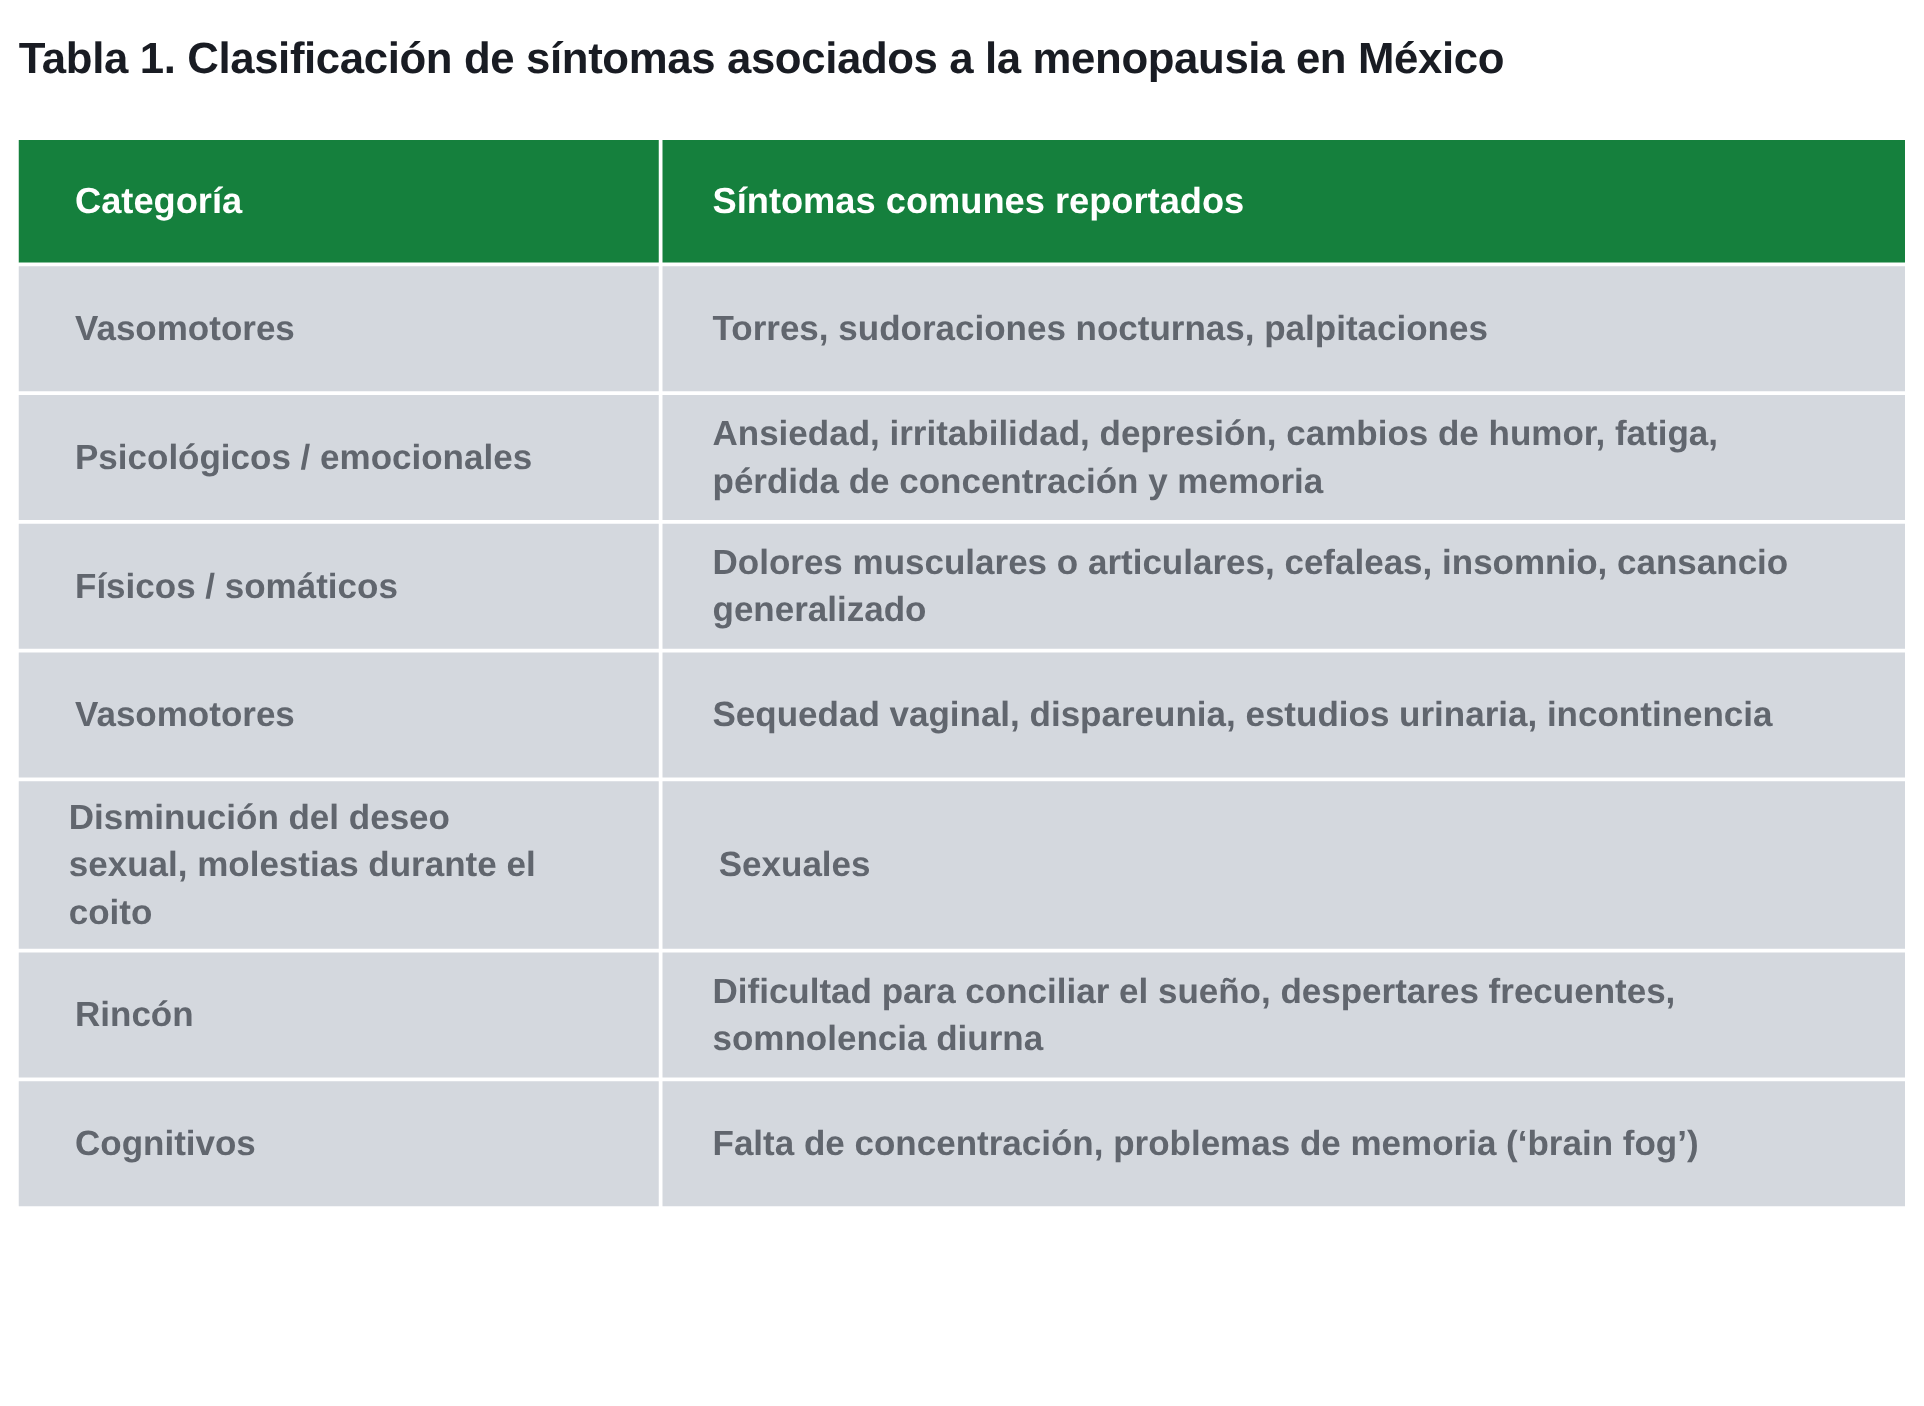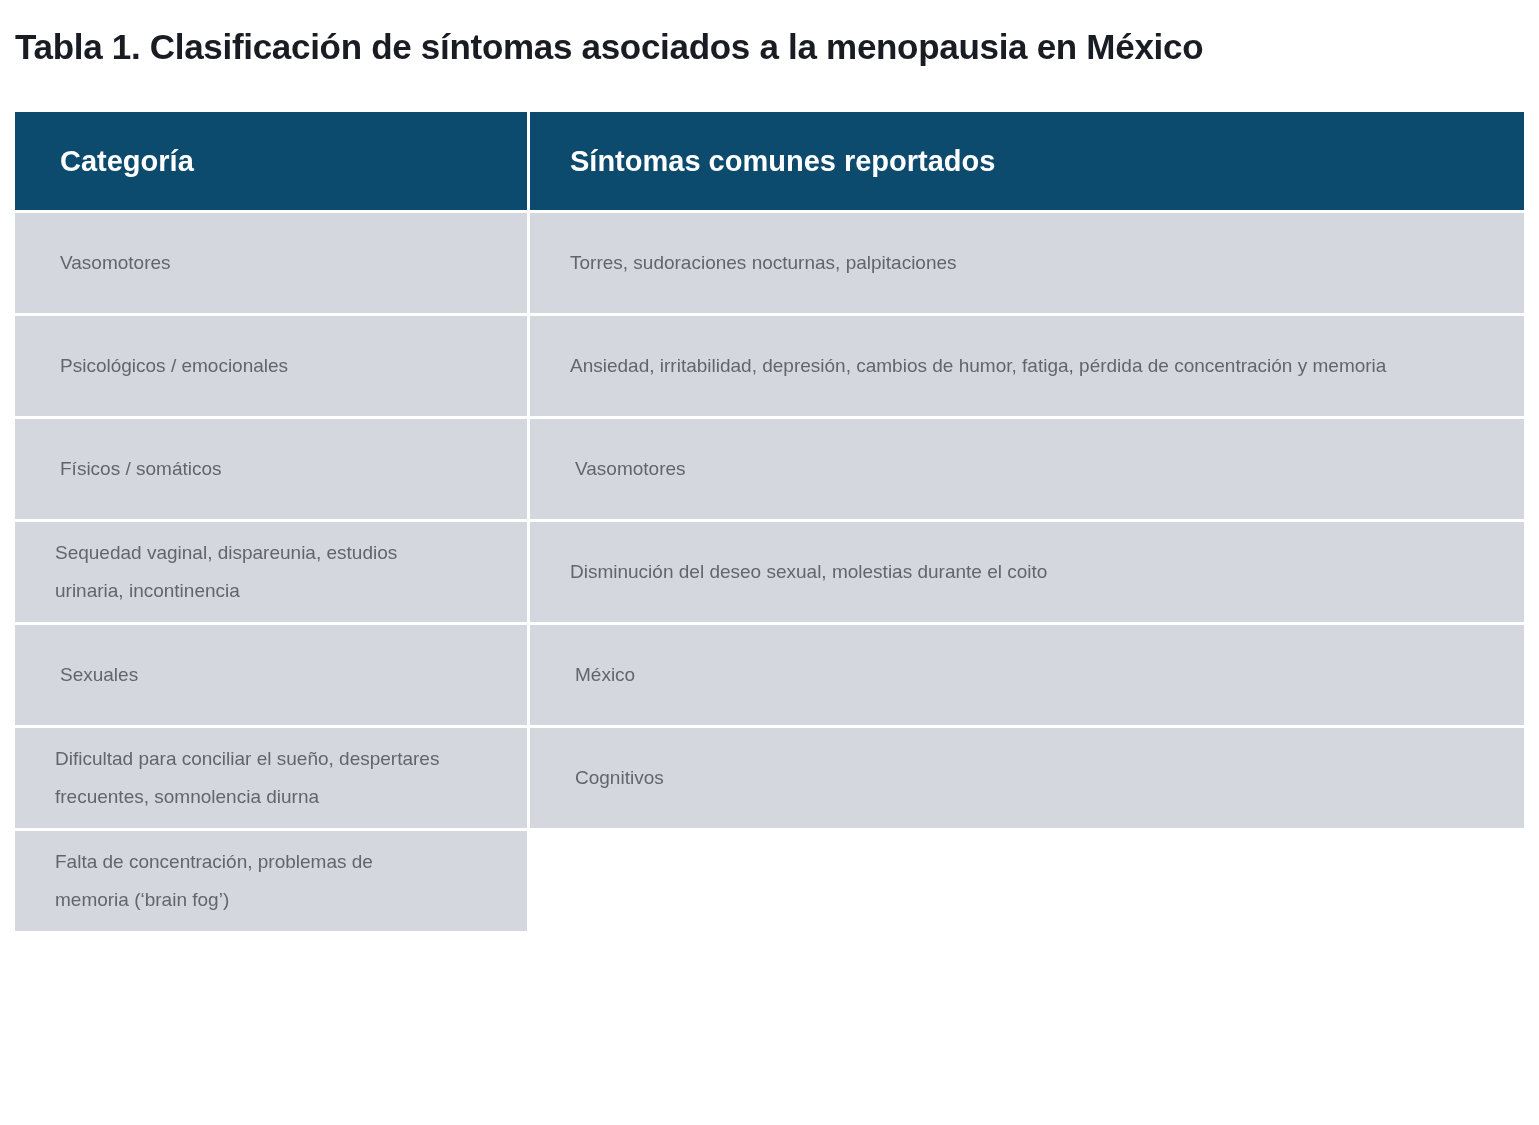--- a/index.html
+++ b/index.html
@@ -31,30 +31,31 @@
     grid-template-rows: 98px repeat(7, minmax(100px, auto));
     gap: 3px;
     background: #ffffff;
   }
   .cell {
     display: flex;
     align-items: center;
     box-sizing: border-box;
   }
   .cell.header {
-    background: #0c4a6e;
+    background: #15803d;
     color: #ffffff;
     font-weight: bold;
     font-size: 29px;
   }
   .cell.body {
     background: #d4d8de;
     color: #61666e;
-    font-size: 19px;
+    font-size: 28px;
     line-height: 38px;
+    font-weight: bold;
   }
   .cell.left {
     padding: 10px 20px 10px 45px;
   }
   .cell.right {
     padding: 10px 84px 10px 40px;
   }
   .source {
     margin: 86px 0 0 55px;
     width: 1450px;
@@ -75,28 +76,29 @@
     <div class="cell header left">Categoría</div>
     <div class="cell header right">Síntomas comunes reportados</div>
 
     <div class="cell body left">Vasomotores</div>
     <div class="cell body right">Torres, sudoraciones nocturnas, palpitaciones</div>
 
     <div class="cell body left">Psicológicos / emocionales</div>
     <div class="cell body right">Ansiedad, irritabilidad, depresión, cambios de humor, fatiga, pérdida de concentración y memoria</div>
 
     <div class="cell body left">Físicos / somáticos</div>
+    <div class="cell body right">Dolores musculares o articulares, cefaleas, insomnio, cansancio generalizado</div>
 
     <div class="cell body left">Vasomotores</div>
     <div class="cell body right">Sequedad vaginal, dispareunia, estudios urinaria, incontinencia</div>
 
     <div class="cell body right">Disminución del deseo sexual, molestias durante el coito</div>
     <div class="cell body left">Sexuales</div>
 
-    <div class="cell body left">México</div>
+    <div class="cell body left">Rincón</div>
     <div class="cell body right">Dificultad para conciliar el sueño, despertares frecuentes, somnolencia diurna</div>
 
     <div class="cell body left">Cognitivos</div>
     <div class="cell body right">Falta de concentración, problemas de memoria (‘brain fog’)</div>
 
   </div>
 
 
 </div>
 

